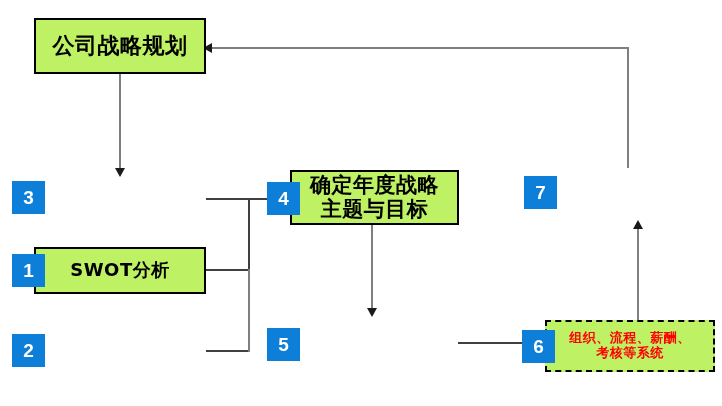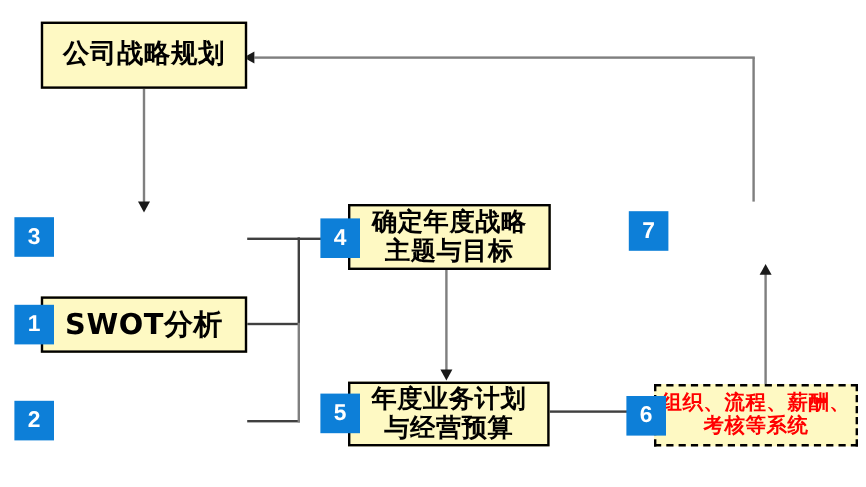--- a/index.html
+++ b/index.html
@@ -13,21 +13,21 @@
   #canvas {
     position: relative;
     width: 722px;
     height: 406px;
     background: #ffffff;
     overflow: hidden;
   }
   .node {
     position: absolute;
     box-sizing: border-box;
-    background: #fef9c3;
+    background: #bef264;
     border: 2px solid #000000;
     display: flex;
     align-items: center;
     justify-content: center;
     text-align: center;
     z-index: 3;
   }
   .node .txt {
     display: block;
     line-height: 1.14;
@@ -50,21 +50,21 @@
   #node-strategy .txt { font-size: 22px; }
 
   #node-3 {
     left: 34px;  top: 177px; width: 172px; height: 47px;
   }
   #node-3 .txt { font-size: 14.5px; }
 
   #node-1 {
     left: 34px;  top: 247px; width: 172px; height: 47px;
   }
-  #node-1 .txt { font-size: 24px; }
+  #node-1 .txt { font-size: 18px; }
 
   #node-2 {
     left: 34px;  top: 325px; width: 172px; height: 53px;
   }
   #node-2 .txt { font-size: 14.5px; }
 
   #node-4 {
     left: 290px; top: 170px; width: 169px; height: 55px;
   }
   #node-4 .txt { font-size: 21px; }
@@ -75,21 +75,21 @@
   #node-5 .txt { font-size: 21px; }
 
   #node-7 {
     left: 547px; top: 166px; width: 166px; height: 54px;
   }
   #node-7 .txt { font-size: 19px; }
 
   #node-6 {
     left: 545px; top: 320px; width: 170px; height: 52px;
   }
-  #node-6 .txt { font-size: 17px; }
+  #node-6 .txt { font-size: 13px; }
 
   
   .badge {
     position: absolute;
     box-sizing: border-box;
     width: 33px;
     height: 33px;
     background: #0d7fd8;
     color: #ffffff;
     font-size: 19px;
@@ -172,24 +172,20 @@
   <div class="node" id="node-1">
     <span class="txt">SWOT分析</span>
   </div>
 
 
   <div class="node" id="node-4">
     <span class="txt">确定年度战略
 主题与目标</span>
   </div>
 
-  <div class="node" id="node-5">
-    <span class="txt">年度业务计划
-与经营预算</span>
-  </div>
 
 
   <div class="node dashed red" id="node-6">
     <span class="txt">组织、流程、薪酬、
 考核等系统</span>
   </div>
 
   <div class="badge" id="badge-3">
     <span>3</span>
   </div>

